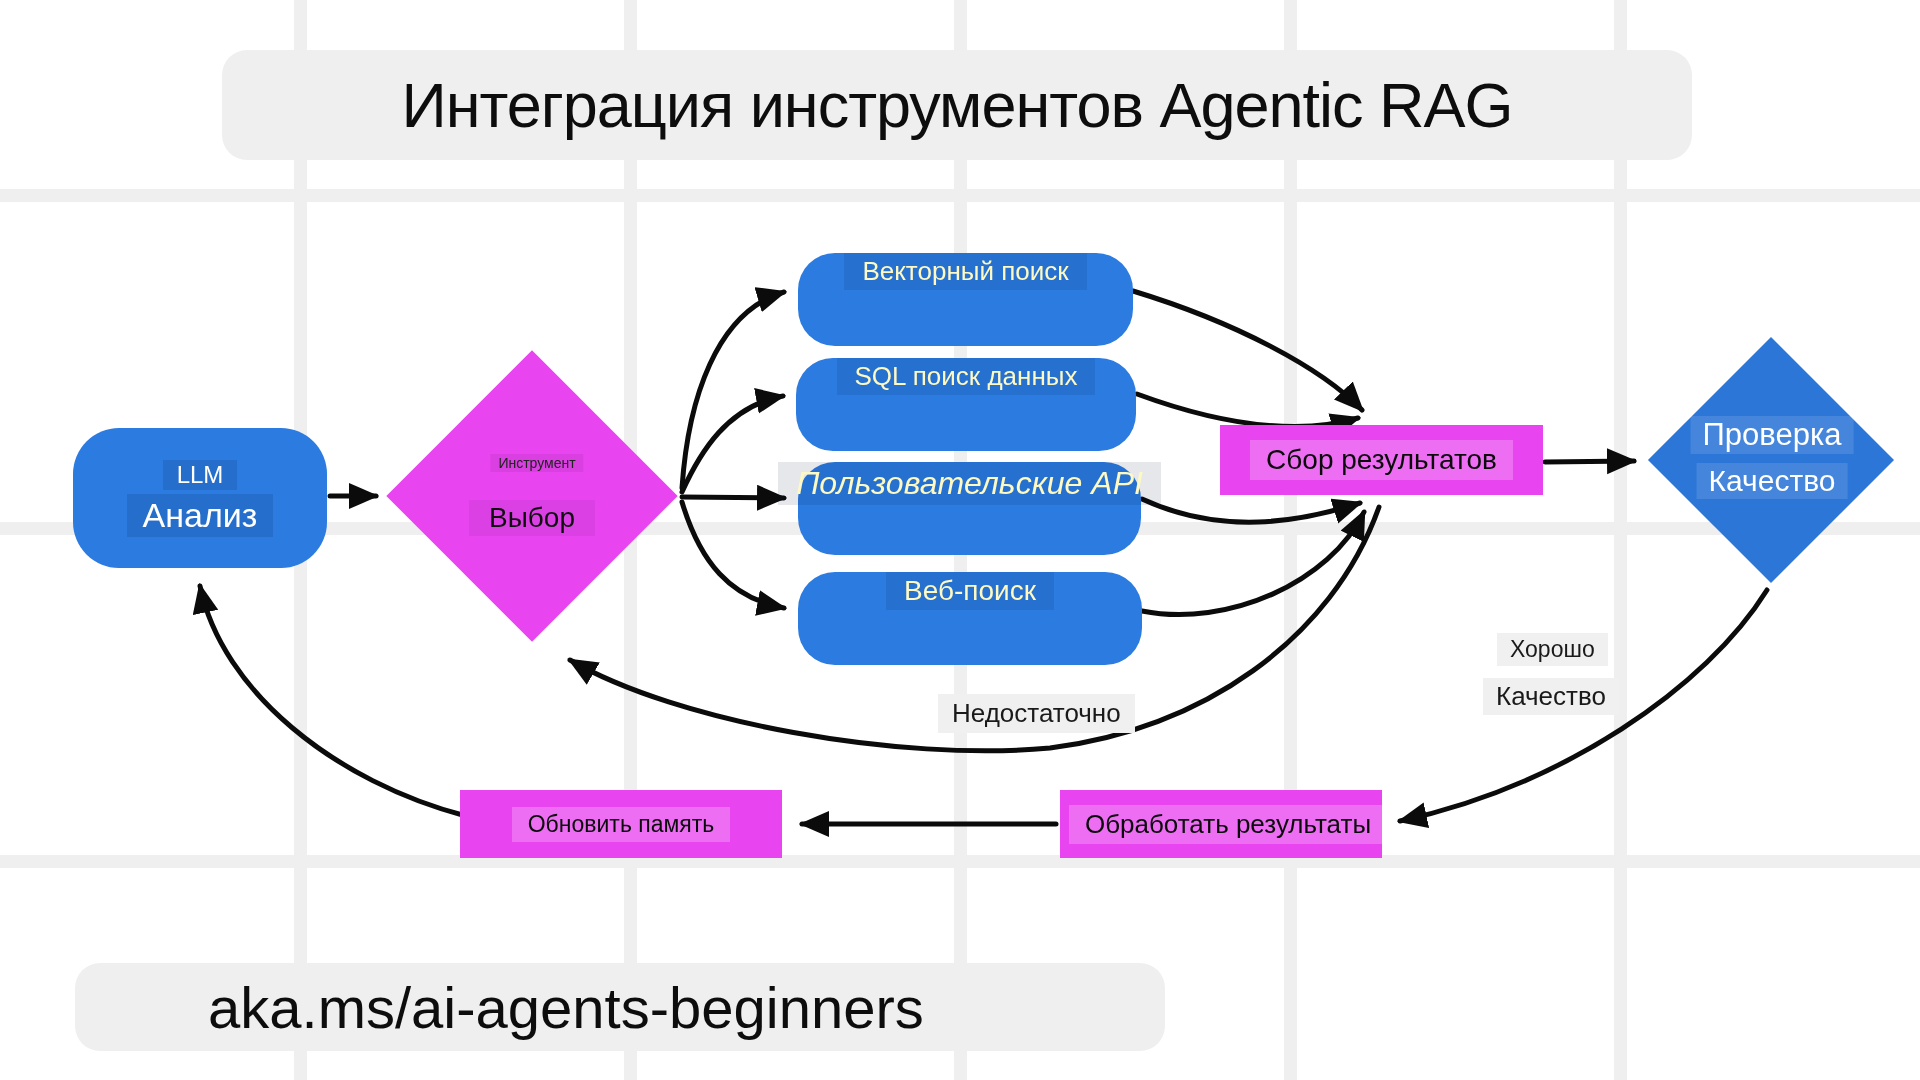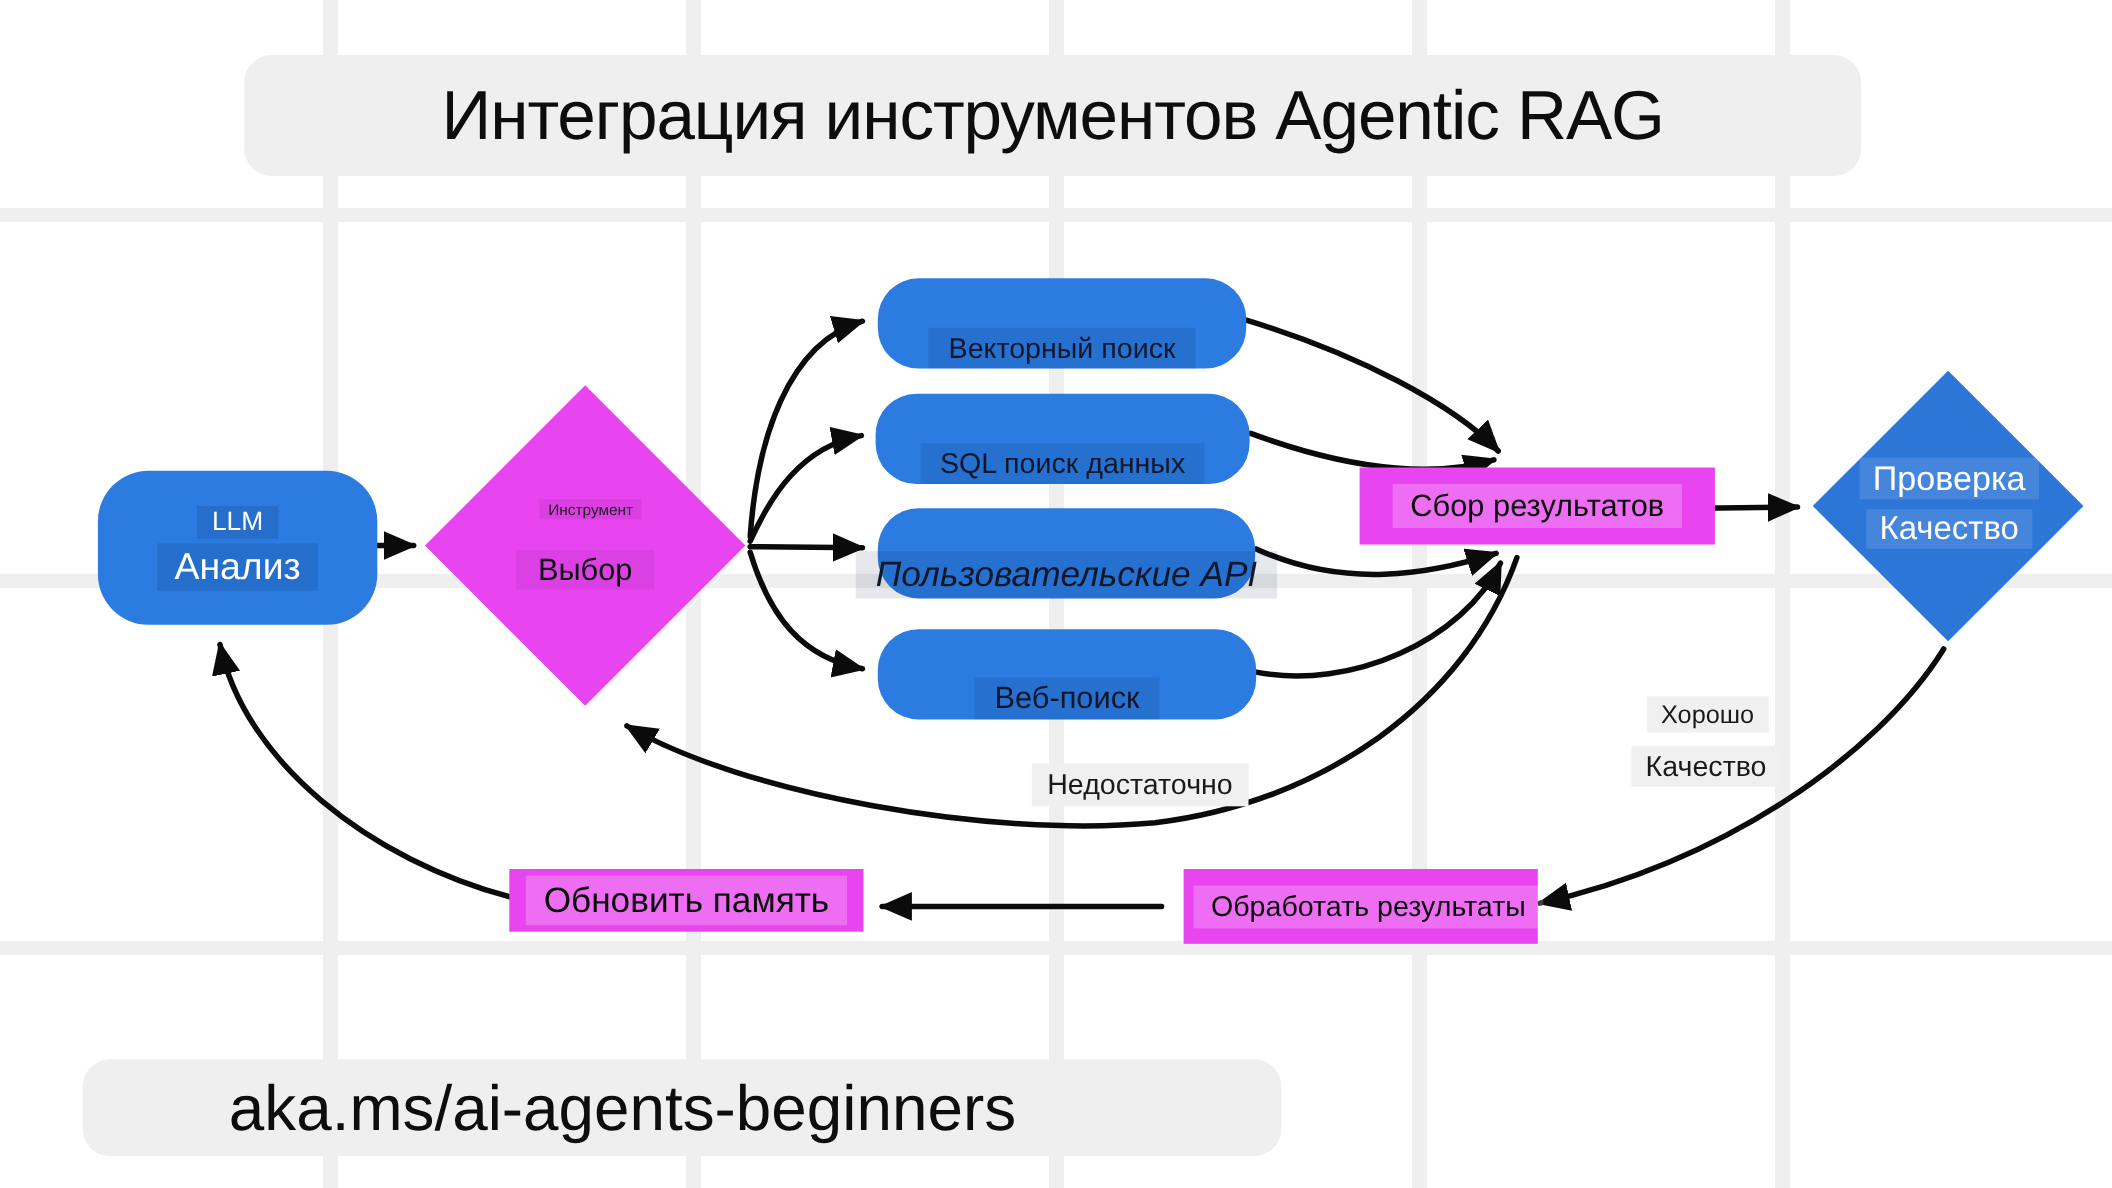--- a/index.html
+++ b/index.html
@@ -9,54 +9,54 @@
   *{margin:0;padding:0;box-sizing:border-box;}
   html,body{width:1920px;height:1080px;overflow:hidden;}
   body{font-family:"Liberation Sans","DejaVu Sans",sans-serif;background:#fff;}
   .canvas{
     position:relative;width:1920px;height:1080px;background-color:#fff;
     background-image:
       repeating-linear-gradient(90deg, transparent 0 294px, var(--grid) 294px 307px, transparent 307px 330px),
       repeating-linear-gradient(180deg, transparent 0 189px, var(--grid) 189px 202px, transparent 202px 333px);
   }
   svg.arrows{position:absolute;left:0;top:0;width:1920px;height:1080px;z-index:1;}
-  .node{position:absolute;z-index:2;display:flex;align-items:center;justify-content:center;margin-left:16px;}
+  .node{position:absolute;z-index:2;display:flex;align-items:center;justify-content:center;}
   .banner{position:absolute;z-index:2;background:var(--banner);display:flex;align-items:center;color:#111;border-radius:25px;}
   .title-banner{left:222px;top:50px;width:1470px;height:110px;justify-content:center;}
   .title-banner .t{font-size:63px;letter-spacing:-1px;color:#0d0d0d;}
   .footer-banner{left:75px;top:963px;width:1090px;height:88px;}
   .footer-banner .t{font-size:58px;padding-left:133px;color:#0d0d0d;}
 
   .llm{left:73px;top:428px;width:254px;height:140px;border-radius:46px;background:var(--blue);
        flex-direction:column;gap:4px;color:#fff;}
   .llm .l1{font-size:24px;background:rgba(0,20,60,.12);padding:1px 14px;}
   .llm .l2{font-size:34px;background:rgba(0,20,60,.12);padding:2px 16px;}
 
   .diamond{position:absolute;z-index:2;background:var(--magenta);transform:rotate(45deg);}
   .d-select{left:429px;top:393px;width:206px;height:206px;}
   .d-quality{left:1684px;top:373px;width:174px;height:174px;background:var(--blue2);}
   .d-label{position:absolute;z-index:3;transform:translateX(-50%);white-space:nowrap;}
   .sel-1{left:537px;top:454px;font-size:14px;color:#222;background:rgba(60,0,70,.08);padding:1px 8px;}
   .sel-2{left:532px;top:500px;font-size:28px;color:#101010;background:rgba(60,0,70,.07);padding:2px 20px;}
   .qua-1{left:1772px;top:416px;font-size:31px;color:#fff;background:rgba(255,255,255,.12);padding:1px 12px;}
   .qua-2{left:1772px;top:463px;font-size:30px;color:#fff;background:rgba(255,255,255,.12);padding:1px 12px;}
 
-  .pill{position:absolute;z-index:2;height:82px;border-radius:37px;background:var(--blue);
-        display:flex;align-items:flex-end;justify-content:center;color:#0f172a;}
+  .pill{position:absolute;z-index:2;height:93px;border-radius:37px;background:var(--blue);
+        display:flex;align-items:flex-start;justify-content:center;color:#fef9c3;}
   .pill .hl{background:rgba(0,20,60,.10);padding:3px 18px;white-space:nowrap;}
   .pill1{left:798px;top:253px;width:335px;font-size:26px;}
   .pill2{left:796px;top:358px;width:340px;font-size:26px;}
   .pill3{left:798px;top:462px;width:343px;font-size:32px;font-style:italic;}
   .pill4{left:798px;top:572px;width:344px;font-size:28px;}
 
   .mbox{position:absolute;z-index:2;background:var(--magenta);display:flex;align-items:center;justify-content:center;color:#0b0b0b;}
   .mbox .hl{background:rgba(255,255,255,.22);padding:4px 16px;white-space:nowrap;}
   .collect{left:1220px;top:425px;width:323px;height:70px;font-size:28px;}
   .process{left:1060px;top:790px;width:322px;height:68px;font-size:26px;padding-left:14px;}
-  .update{left:447px;top:790px;width:322px;height:57px;font-size:32px;}
+  .update{left:460px;top:790px;width:322px;height:68px;font-size:23px;}
 
   .glabel{position:absolute;z-index:2;background:#F0F0F0;color:#1a1a1a;white-space:nowrap;}
   .good1{left:1497px;top:633px;font-size:23px;padding:3px 13px;}
   .good2{left:1483px;top:678px;font-size:26px;padding:3px 13px;}
   .insuf{left:938px;top:694px;font-size:26px;padding:4px 14px;}
 </style>
 </head>
 <body>
 
 <div class="canvas">

